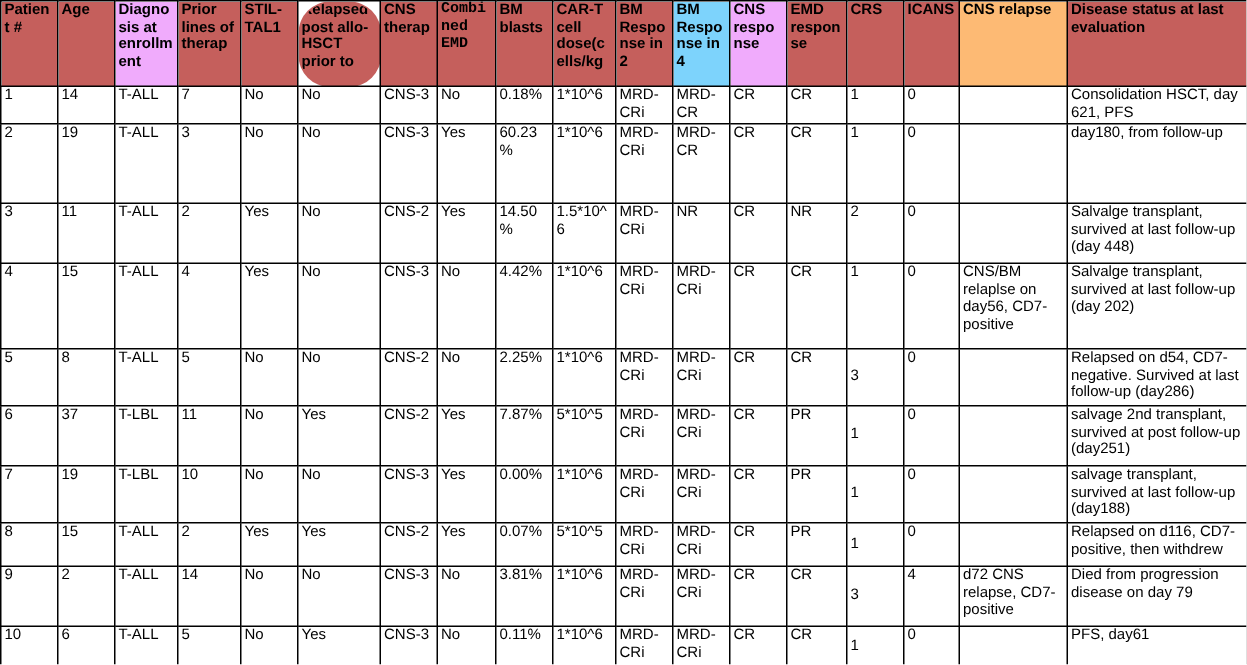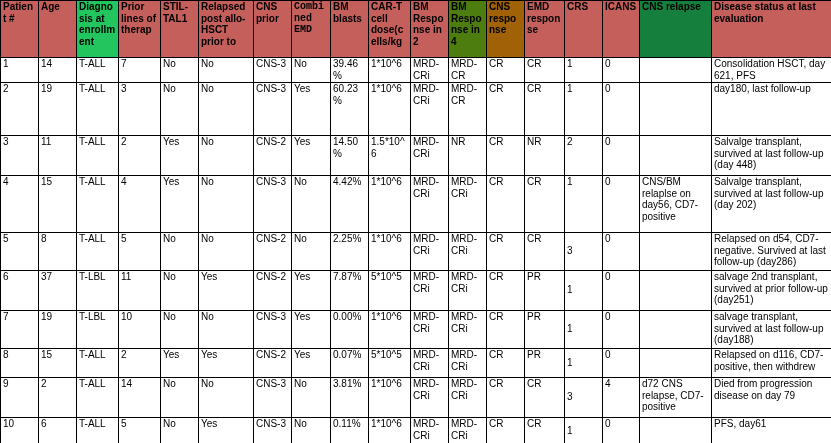--- a/index.html
+++ b/index.html
@@ -74,49 +74,49 @@
         <col style="width: 40px;">
         <col style="width: 38px;">
         <col style="width: 37px;">
         <col style="width: 72px;">
         <col style="width: 120px;">
       </colgroup>
     <thead>
       <tr>
           <th style="background: rgb(197, 95, 92); color: rgb(0, 0, 0);">Patient #</th>
           <th style="background: rgb(197, 95, 92); color: rgb(0, 0, 0);">Age</th>
-          <th style="background: #22c55e; color: rgb(0, 0, 0);">Diagnosis at enrollment</th>
+          <th style="background: #f0abfc; color: rgb(0, 0, 0);">Diagnosis at enrollment</th>
           <th style="background: rgb(197, 95, 92); color: rgb(0, 0, 0);">Prior lines of therap</th>
           <th style="background: rgb(197, 95, 92); color: rgb(0, 0, 0);">STIL-TAL1</th>
-          <th style="background: rgb(197, 95, 92); color: rgb(0, 0, 0);">Relapsed post allo-HSCT prior to</th>
-          <th style="background: rgb(197, 95, 92); color: rgb(0, 0, 0);">CNS prior</th>
+          <th style="background: rgb(197, 95, 92); color: rgb(0, 0, 0); border-radius: 21px;">Relapsed post allo-HSCT prior to</th>
+          <th style="background: rgb(197, 95, 92); color: rgb(0, 0, 0);">CNS therap</th>
           <th style="background: rgb(197, 95, 92); color: rgb(0, 0, 0); font-family: Liberation Mono, monospace;">Combined EMD</th>
           <th style="background: rgb(197, 95, 92); color: rgb(0, 0, 0);">BM blasts</th>
           <th style="background: rgb(197, 95, 92); color: rgb(0, 0, 0);">CAR-T cell dose(cells/kg</th>
           <th style="background: rgb(197, 95, 92); color: rgb(0, 0, 0); margin-top: 48px;">BM Response in 2</th>
-          <th style="background: #4d7c0f; color: rgb(0, 0, 0);">BM Response in 4</th>
-          <th style="background: #a16207; color: rgb(0, 0, 0);">CNS response</th>
+          <th style="background: #7dd3fc; color: rgb(0, 0, 0);">BM Response in 4</th>
+          <th style="background: #f0abfc; color: rgb(0, 0, 0);">CNS response</th>
           <th style="background: rgb(197, 95, 92); color: rgb(0, 0, 0);">EMD response</th>
           <th style="background: rgb(197, 95, 92); color: rgb(0, 0, 0);">CRS</th>
           <th style="background: rgb(197, 95, 92); color: rgb(0, 0, 0);">ICANS</th>
-          <th style="background: #15803d; color: rgb(0, 0, 0);">CNS relapse</th>
+          <th style="background: #fdba74; color: rgb(0, 0, 0);">CNS relapse</th>
           <th style="background: rgb(197, 95, 92); color: rgb(0, 0, 0);">Disease status at last evaluation</th>
         </tr>
     </thead>
     <tbody>
         <tr>
           <td>1</td>
           <td>14</td>
           <td>T-ALL</td>
           <td>7</td>
           <td>No</td>
           <td>No</td>
           <td>CNS-3</td>
           <td>No</td>
-          <td>39.46%</td>
+          <td>0.18%</td>
           <td>1*10^6</td>
           <td>MRD-CRi</td>
           <td>MRD-CR</td>
           <td>CR</td>
           <td>CR</td>
           <td>1</td>
           <td>0</td>
           <td></td>
           <td>Consolidation HSCT, day 621, PFS</td>
         </tr>
@@ -131,21 +131,21 @@
           <td>Yes</td>
           <td>60.23%</td>
           <td>1*10^6</td>
           <td>MRD-CRi</td>
           <td>MRD-CR</td>
           <td>CR</td>
           <td>CR</td>
           <td>1</td>
           <td>0</td>
           <td></td>
-          <td>day180, last follow-up</td>
+          <td>day180, from follow-up</td>
         </tr>
         <tr>
           <td>3</td>
           <td>11</td>
           <td>T-ALL</td>
           <td>2</td>
           <td>Yes</td>
           <td>No</td>
           <td>CNS-2</td>
           <td>Yes</td>
@@ -211,21 +211,21 @@
           <td>Yes</td>
           <td>7.87%</td>
           <td>5*10^5</td>
           <td>MRD-CRi</td>
           <td>MRD-CRi</td>
           <td>CR</td>
           <td>PR</td>
           <td>1</td>
           <td>0</td>
           <td></td>
-          <td>salvage 2nd transplant, survived at prior follow-up (day251)</td>
+          <td>salvage 2nd transplant, survived at post follow-up (day251)</td>
         </tr>
         <tr>
           <td>7</td>
           <td>19</td>
           <td>T-LBL</td>
           <td>10</td>
           <td>No</td>
           <td>No</td>
           <td>CNS-3</td>
           <td>Yes</td>

